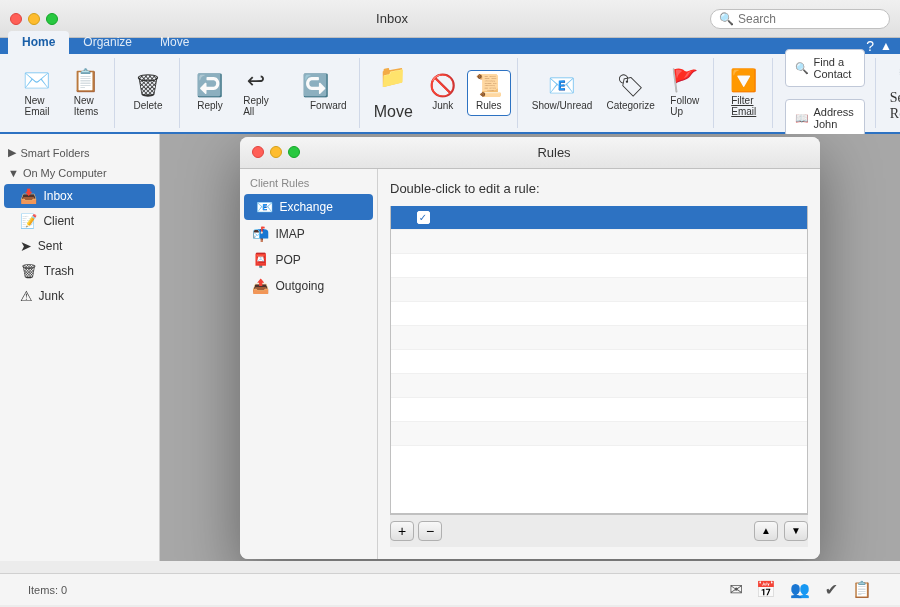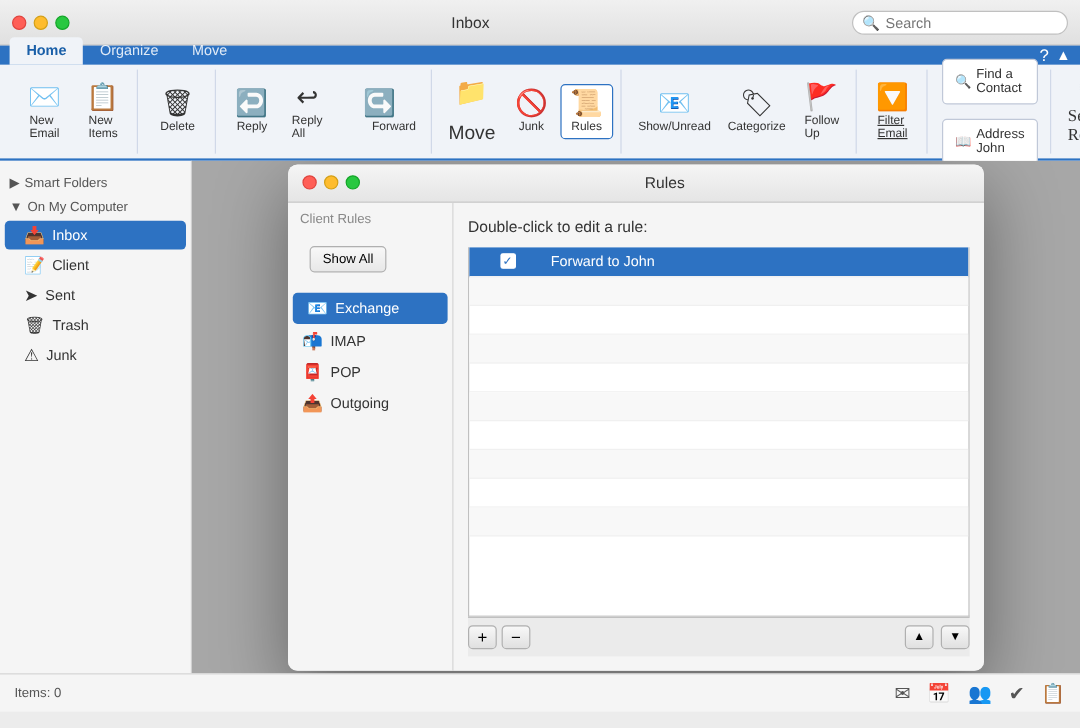--- a/index.html
+++ b/index.html
@@ -123,23 +123,24 @@
       overflow: hidden;
     }
 
     
     .status-bar {
       height: 32px;
       background: #f5f5f5;
       border-top: 1px solid #d0d0d0;
       display: flex;
       align-items: center;
-      padding: 0 12px;
+      padding: 0 28px;
       font-size: 11px;
       color: #555;
+      margin-top: 12px;
     }
     .status-bar-icons { margin-left: auto; display: flex; gap: 14px; }
     .status-icon { font-size: 16px; cursor: pointer; color: #555; }
 
     
     .modal-overlay {
       position: absolute;
       top: 0; left: 0; right: 0; bottom: 0;
       background: rgba(0,0,0,0.3);
       display: flex;
@@ -422,23 +423,20 @@
           </div>
           <div class="modal-title">Rules</div>
         </div>
 
         <div class="modal-body">
 
           <div class="rules-sidebar">
             <div style="padding: 8px 10px 4px; display:flex; align-items:center; justify-content:space-between;">
               <span style="font-size:11px;color:#888;">Client Rules</span>
             </div>
-            <div style="padding: 4px 8px 8px;">
-              <button class="show-all-btn">Show All</button>
-            </div>
             <div class="rules-nav-item active">
               <span class="rules-nav-icon">📧</span>
               <span>Exchange</span>
             </div>
             <div class="rules-nav-item">
               <span class="rules-nav-icon">📬</span>
               <span>IMAP</span>
             </div>
             <div class="rules-nav-item">
               <span class="rules-nav-icon">📮</span>
@@ -451,21 +449,20 @@
           </div>
 
           <div class="rules-content">
             <div class="rules-content-title">Double-click to edit a rule:</div>
             <div class="rules-table-body">
 
               <div class="rules-row selected">
                 <div class="check-col">
                   <div class="check-box checked-white">✓</div>
                 </div>
-                <div class="name-col">Forward to John</div>
               </div>
 
               <div class="rules-row alt"></div>
               <div class="rules-row"></div>
               <div class="rules-row alt"></div>
               <div class="rules-row"></div>
               <div class="rules-row alt"></div>
               <div class="rules-row"></div>
               <div class="rules-row alt"></div>
               <div class="rules-row"></div>

